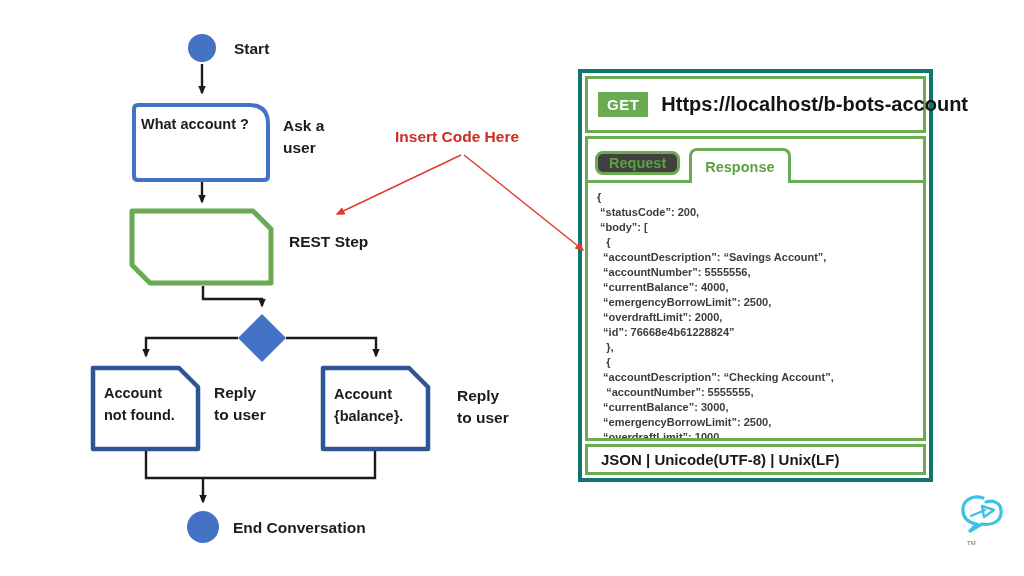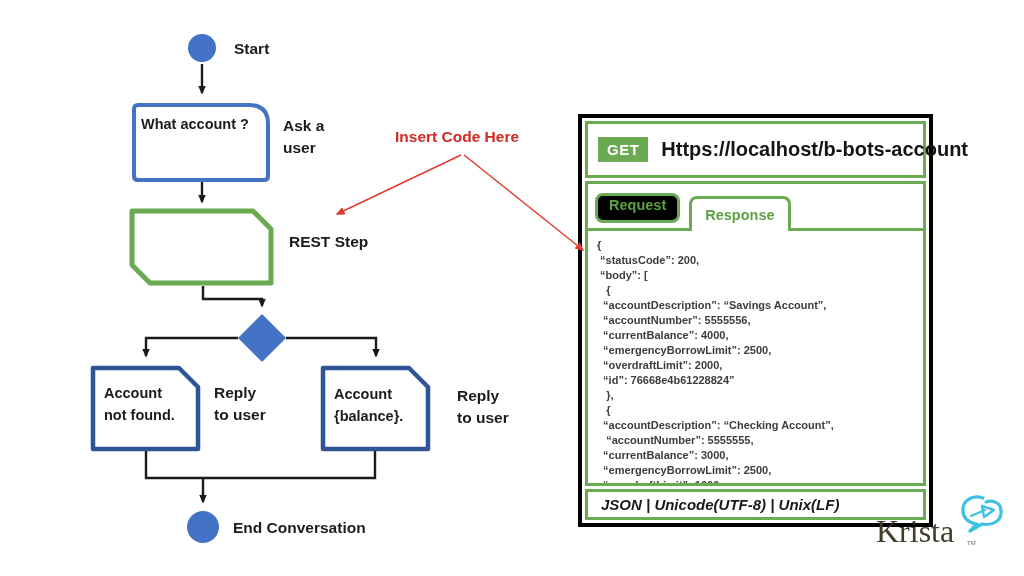--- a/index.html
+++ b/index.html
@@ -14,59 +14,59 @@
     z-index:3; pointer-events:none;
   }
   #flow-svg text { font-family:"Liberation Sans", sans-serif; fill:#1c1c1c; }
   .node-label   { font-size:14.5px; font-weight:600; }
   .side-label   { font-size:15.5px; font-weight:600; }
   .annot-label  { font-size:15.5px; font-weight:700; fill:#d02a22 !important; }
 
   
   .panel {
     position:absolute; left:578px; top:69px; width:355px; height:413px;
-    box-sizing:border-box; border:4px solid #000000; background:#fff;
-    display:flex; flex-direction:column; gap:3px; padding:3px; z-index:1;margin-top:45px;
+    box-sizing:border-box; border:4px solid #0f766e; background:#fff;
+    display:flex; flex-direction:column; gap:3px; padding:3px; z-index:1;
   }
   .panel-header {
     box-sizing:border-box; border:3px solid #6aaa50; height:57px;
     display:flex; align-items:center; padding:0 10px; flex:0 0 auto;
   }
   .method-badge {
     background:#6aaa50; color:#fff; font-weight:700; font-size:15px;
     padding:4px 9px; letter-spacing:0.5px; flex:0 0 auto;
   }
   .url-text { font-weight:700; font-size:20px; color:#141414; margin-left:13px; white-space:nowrap; }
 
   .panel-body {
     box-sizing:border-box; border:3px solid #6aaa50; flex:1 1 auto;
     display:flex; flex-direction:column; min-height:0; background:#fff;
   }
   .tabbar { display:flex; align-items:flex-end; padding:9px 0 0 7px; flex:0 0 auto; }
   .tab { color:#5ca143; font-weight:700; font-size:14.5px; white-space:nowrap; }
   .tab-request {
     border:3px solid #6aaa50; border-radius:8px;
-    padding:1px 11px 7px; margin-bottom:5px; background:#000000;
+    padding:1px 11px 1px; margin-bottom:5px; background:#404040;
   }
   .tab-response {
     border:3px solid #6aaa50; border-bottom:none; border-radius:8px 8px 0 0;
     padding:8px 13px 8px; margin-left:9px; margin-bottom:-3px;
     background:#fff; position:relative; z-index:1;
   }
   .tab-separator { height:3px; background:#6aaa50; position:relative; z-index:0; flex:0 0 auto; }
   .code-area { flex:1 1 auto; padding:7px 9px; overflow:hidden; }
   .code-pre {
     margin:0; font-family:"Liberation Sans", sans-serif;
     font-size:11px; line-height:15px; font-weight:600; color:#3c3c3c;
     white-space:pre;
   }
   .panel-footer {
     box-sizing:border-box; border:3px solid #6aaa50; height:31px; flex:0 0 auto;
     display:flex; align-items:center; padding:0 13px;
-    font-weight:700; font-size:15px; color:#1a1a1a; white-space:nowrap;font-style:italic;
+    font-weight:700; font-size:15px; color:#1a1a1a; white-space:nowrap;
   }
 
   
   .logo { position:absolute; left:872px; top:494px; width:150px; height:64px; z-index:2; }
   .logo-text {
     position:absolute; left:4px; top:19px;
     font-family:"Liberation Serif", serif; font-size:32px; color:#423d2b;
   }
   .logo-tm { position:absolute; left:95px; top:46px; font-size:6px; color:#6b6658; }
   .logo-bubble { position:absolute; left:86px; top:0; }
@@ -156,20 +156,19 @@
   <path d="M203,478 L203,502" fill="none" stroke="#1a1a1a" stroke-width="2.4" marker-end="url(#arr-k)"></path>
   <circle cx="203" cy="527" r="16" fill="#4472c4"></circle>
   <text x="233" y="533" class="side-label">End Conversation</text>
 
   <text x="395" y="142" class="annot-label">Insert Code Here</text>
   <path d="M461,155 L337,214" fill="none" stroke="#e0392e" stroke-width="1.4" marker-end="url(#arr-r)"></path>
   <path d="M464,155 L583,250" fill="none" stroke="#e0392e" stroke-width="1.4" marker-end="url(#arr-r)"></path>
 </svg>
 
 <div class="logo">
-  <span class="logo-text">Krista</span>
   <span class="logo-tm">TM</span>
   <svg class="logo-bubble" width="48" height="42" viewBox="0 0 48 42">
     <path d="M25,4 C16,1 6,5 5,14 C4,22 9,29 19,30 L12,37 L24,30 C34,32 44,27 43,17 C43,8 34,6 28,8" fill="none" stroke="#3fc1e3" stroke-width="3.2" stroke-linecap="round" stroke-linejoin="round"></path>
     <path d="M13,22 L27,16" fill="none" stroke="#3fc1e3" stroke-width="2.4" stroke-linecap="round"></path>
     <path d="M24,12 L36,16 L26,23 Z" fill="none" stroke="#3fc1e3" stroke-width="2.4" stroke-linejoin="round"></path>
   </svg>
 </div>
 
 </body></html>

